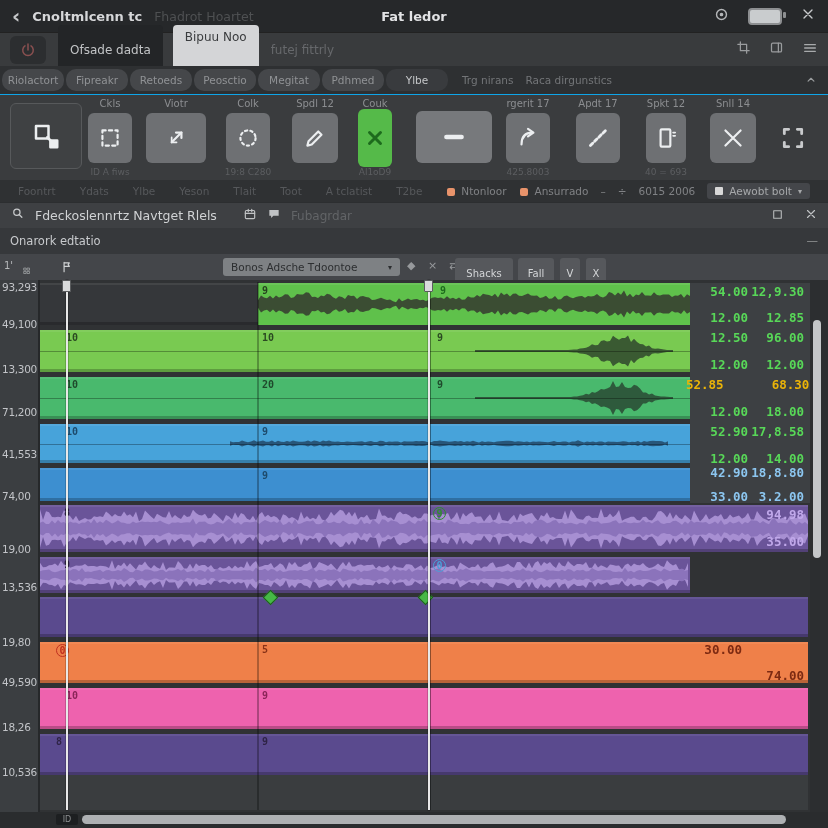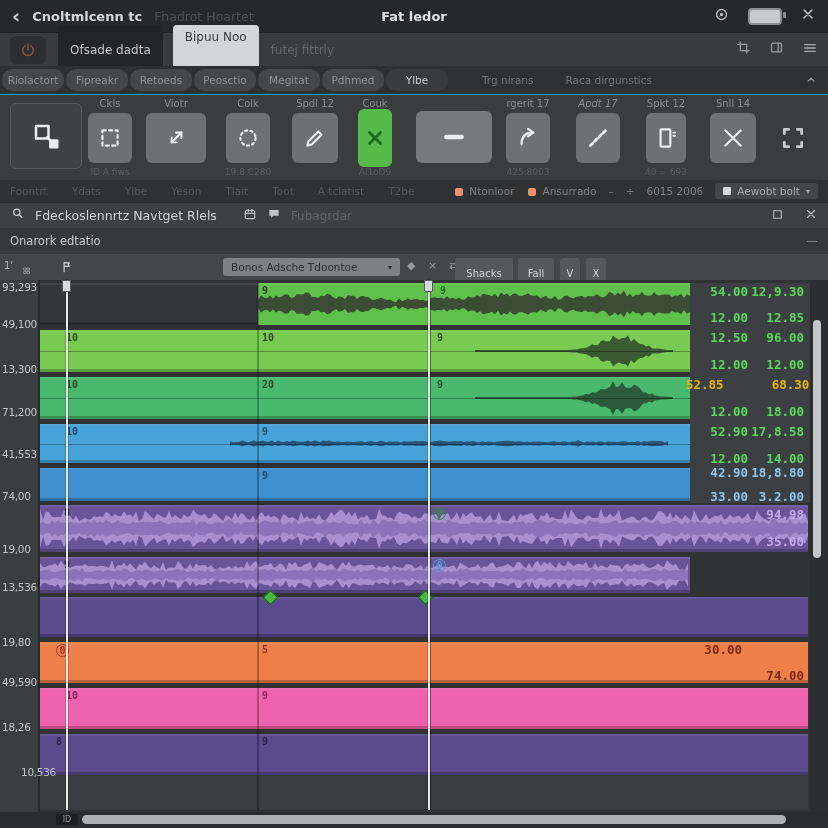--- a/index.html
+++ b/index.html
@@ -19,33 +19,33 @@
   #powerbar{top:32px;height:34px;background:#393b3d;display:flex;align-items:center;padding:0 10px;gap:12px;border-top:1px solid #222}
   .pwr{width:36px;height:28px;border-radius:6px;background:#2c2e30;display:flex;align-items:center;justify-content:center}
   .btn-dark{background:#232527;color:#c2c4c6;border-radius:4px;padding:18px 12px;font-size:12px}
   .btn-light{background:#d4d5d7;color:#3a3c3e;border-radius:4px;padding:5px 12px;font-size:12px}
   .pb-hint{color:#66686b;font-size:12px}
   .pb-right{margin-left:auto;display:flex;gap:18px;align-items:center}
   
   #tabbar{top:66px;height:28px;background:#2e3032;display:flex;align-items:center;padding-left:2px}
   .tab{width:62px;height:22px;background:#45474a;color:#909295;font-size:10.5px;display:flex;align-items:center;justify-content:center;margin-right:2px;border-radius:10px;white-space:nowrap;overflow:hidden}
   .tab.sel{background:#393b3e;color:#c4c6c8}
-  .tab-extra{color:#737578;font-size:10.5px;margin-left:32px;white-space:nowrap}
+  .tab-extra{color:#737578;font-size:10.5px;margin-left:12px;white-space:nowrap}
   .tab-chev{margin-left:auto;margin-right:10px;display:flex}
   
   #toolbar{top:94px;height:86px;background:#3a3c3e;border-top:1px solid #0ea5e9}
   .tool-label{position:absolute;font-size:10px;color:#8c8e91;text-align:center;white-space:nowrap;top:3px}
   .tool-btn{position:absolute;background:#6e7073;border-radius:6px;display:flex;align-items:center;justify-content:center}
   .tool-btn.primary{background:#3f4143;border:1px solid #57595b}
   .tool-btn.green{background:#55ba49}
   .tool-btn.wide{background:#77797c}
   .tool-btn.ghost{background:transparent}
   .tool-sub{position:absolute;font-size:9px;color:#5c5e61;text-align:center;white-space:nowrap;top:72px}
   
-  #statusrow{top:180px;height:22px;background:#2f3133;display:flex;align-items:center;font-size:10.5px;color:#56585b;padding:0 10px}
+  #statusrow{top:180px;height:22px;background:#2f3133;display:flex;align-items:center;font-size:10.5px;color:#56585b;padding:0 18px}
   .sr-item{margin-right:24px;white-space:nowrap}
   .sr-right{margin-left:auto;display:flex;align-items:center;gap:12px;color:#808285}
   .sq{width:8px;height:8px;border-radius:2px;display:inline-block;margin-right:6px;vertical-align:-1px}
   .sr-dd{background:#44464a;border-radius:3px;height:16px;display:flex;align-items:center;padding:0 8px;gap:6px;color:#a6a8aa}
   .sr-dd .wsq{width:8px;height:8px;background:#d8d8d8;border-radius:1px}
   
   #panelheader{top:202px;height:26px;background:#3e4043;display:flex;align-items:center;padding:0 10px;gap:10px;border-top:1px solid #2c2e30}
   .ph-title{color:#d0d2d4;font-size:12.5px;margin-right:16px;white-space:nowrap}
   .ph-hint{color:#626467;font-size:12px}
   .ph-right{margin-left:auto;display:flex;gap:20px;align-items:center}
@@ -201,21 +201,21 @@
       </svg>
     </div>
     <div class="tool-label" style="left: 496px; width: 64px;">rgerit 17</div>
     <div class="tool-btn" style="left: 506px; top: 18px; width: 44px; height: 50px;">
       <svg width="26" height="26" viewBox="0 0 24 24" fill="none" stroke="#eceef0" stroke-width="2" stroke-linecap="round" stroke-linejoin="round">
         <path d="M6 18 C6 10 10 7 16 7"></path>
         <path d="M12 3.5 L17 7 L12 10.5"></path>
       </svg>
     </div>
     <div class="tool-sub" style="left: 492px; width: 72px;">425.8003</div>
-    <div class="tool-label" style="left: 566px; width: 64px; font-style: italic;">Apdt 17</div>
+    <div class="tool-label" style="left: 566px; width: 64px;">Apdt 17</div>
     <div class="tool-btn" style="left: 576px; top: 18px; width: 44px; height: 50px;">
       <svg width="26" height="26" viewBox="0 0 24 24" fill="none" stroke="#eceef0" stroke-width="2" stroke-linecap="round" stroke-linejoin="round">
         <path d="M5 19 L19 5" stroke-dasharray="3 2.5" stroke-width="2.6"></path>
       </svg>
     </div>
     <div class="tool-label" style="left: 636px; width: 60px;">Spkt 12</div>
     <div class="tool-btn" style="left: 646px; top: 18px; width: 40px; height: 50px;">
       <svg width="26" height="26" viewBox="0 0 24 24" fill="none" stroke="#eceef0" stroke-width="2" stroke-linecap="round" stroke-linejoin="round">
         <rect x="7" y="4" width="9" height="16" rx="1"></rect>
         <path d="M18.5 7 h2 M18.5 10 h2" stroke-width="1.5"></path>
@@ -402,21 +402,21 @@
       <div class="rlabel" style="top: 38px;">49,100</div>
       <div class="rlabel" style="top: 83px;">13,300</div>
       <div class="rlabel" style="top: 126px;">71,200</div>
       <div class="rlabel" style="top: 168px;">41,553</div>
       <div class="rlabel" style="top: 210px;">74,00</div>
       <div class="rlabel" style="top: 263px;">19,00</div>
       <div class="rlabel" style="top: 301px;">13,536</div>
       <div class="rlabel" style="top: 356px;">19,80</div>
       <div class="rlabel" style="top: 396px;">49,590</div>
       <div class="rlabel" style="top: 441px;">18,26</div>
-      <div class="rlabel" style="top: 486px; margin-left: 19px;">10,536</div>
+      <div class="rlabel" style="top: 486px;">10,536</div>
     </div>
   <div id="overlays">
       <div class="diamond" style="left: 265px; top: 312px;"></div>
       <div class="diamond" style="left: 420px; top: 312px;"></div>
       <div class="gridline" style="left: 257px;"></div>
       <div class="gridline" style="left: 429px;"></div>
       <div class="valrow" style="top: 4px; color: rgb(88, 216, 88);">
         <span class="va">54.00</span>
         <span class="vb">12,9.30</span>
       </div>

